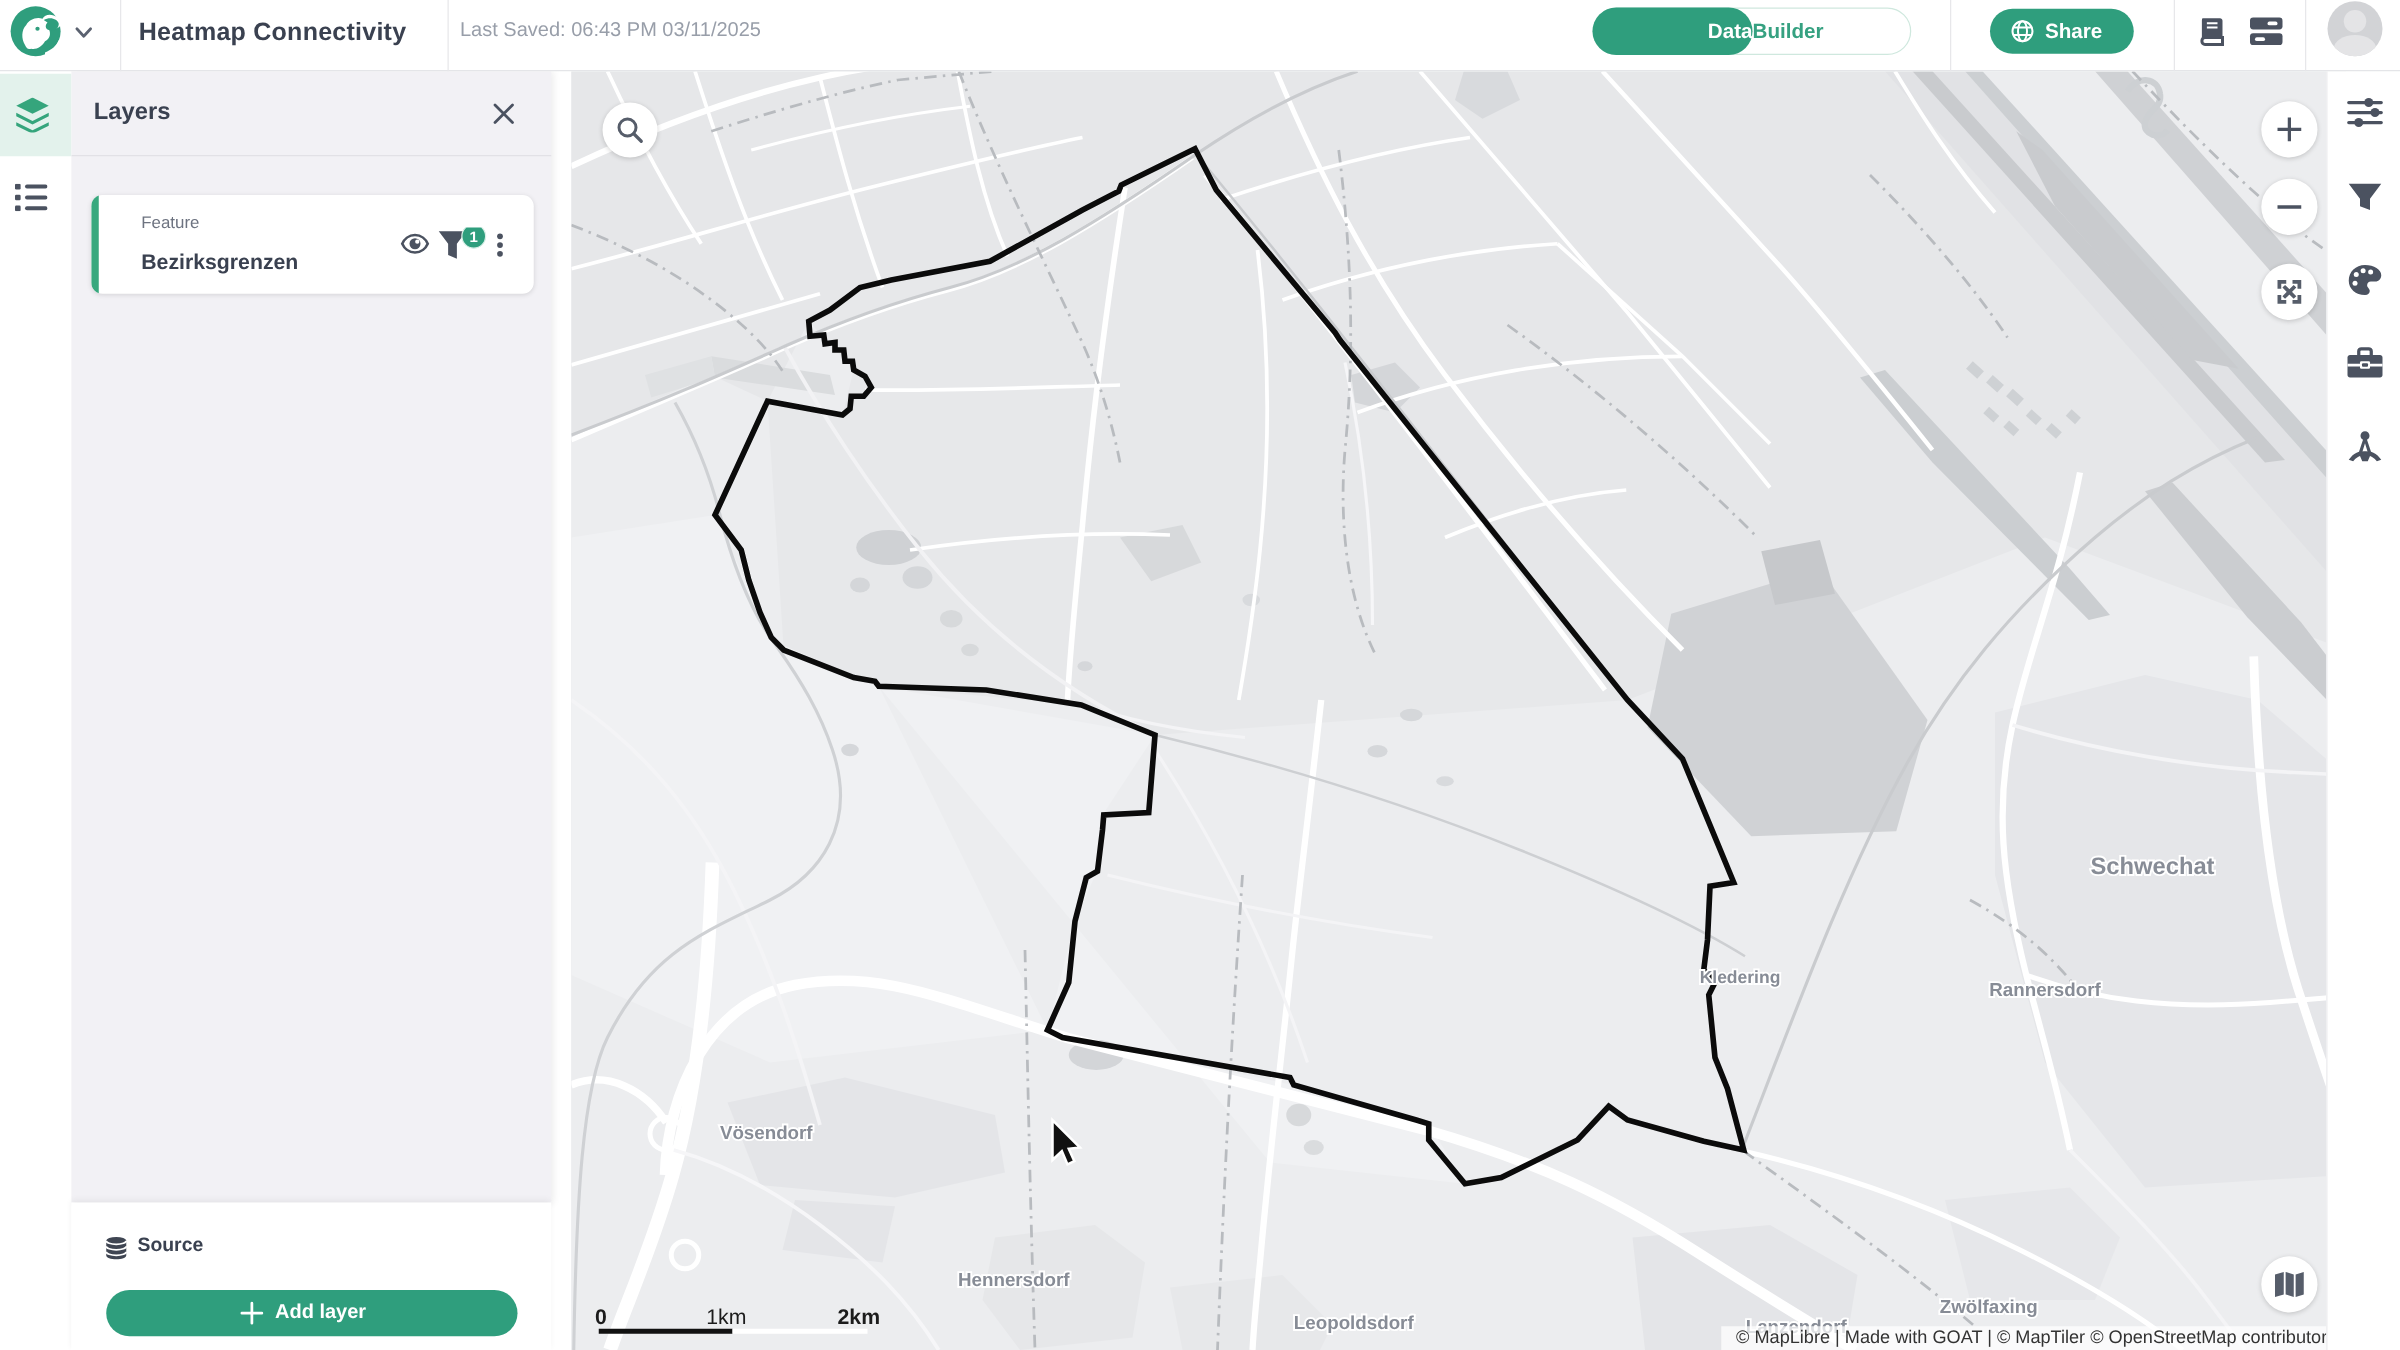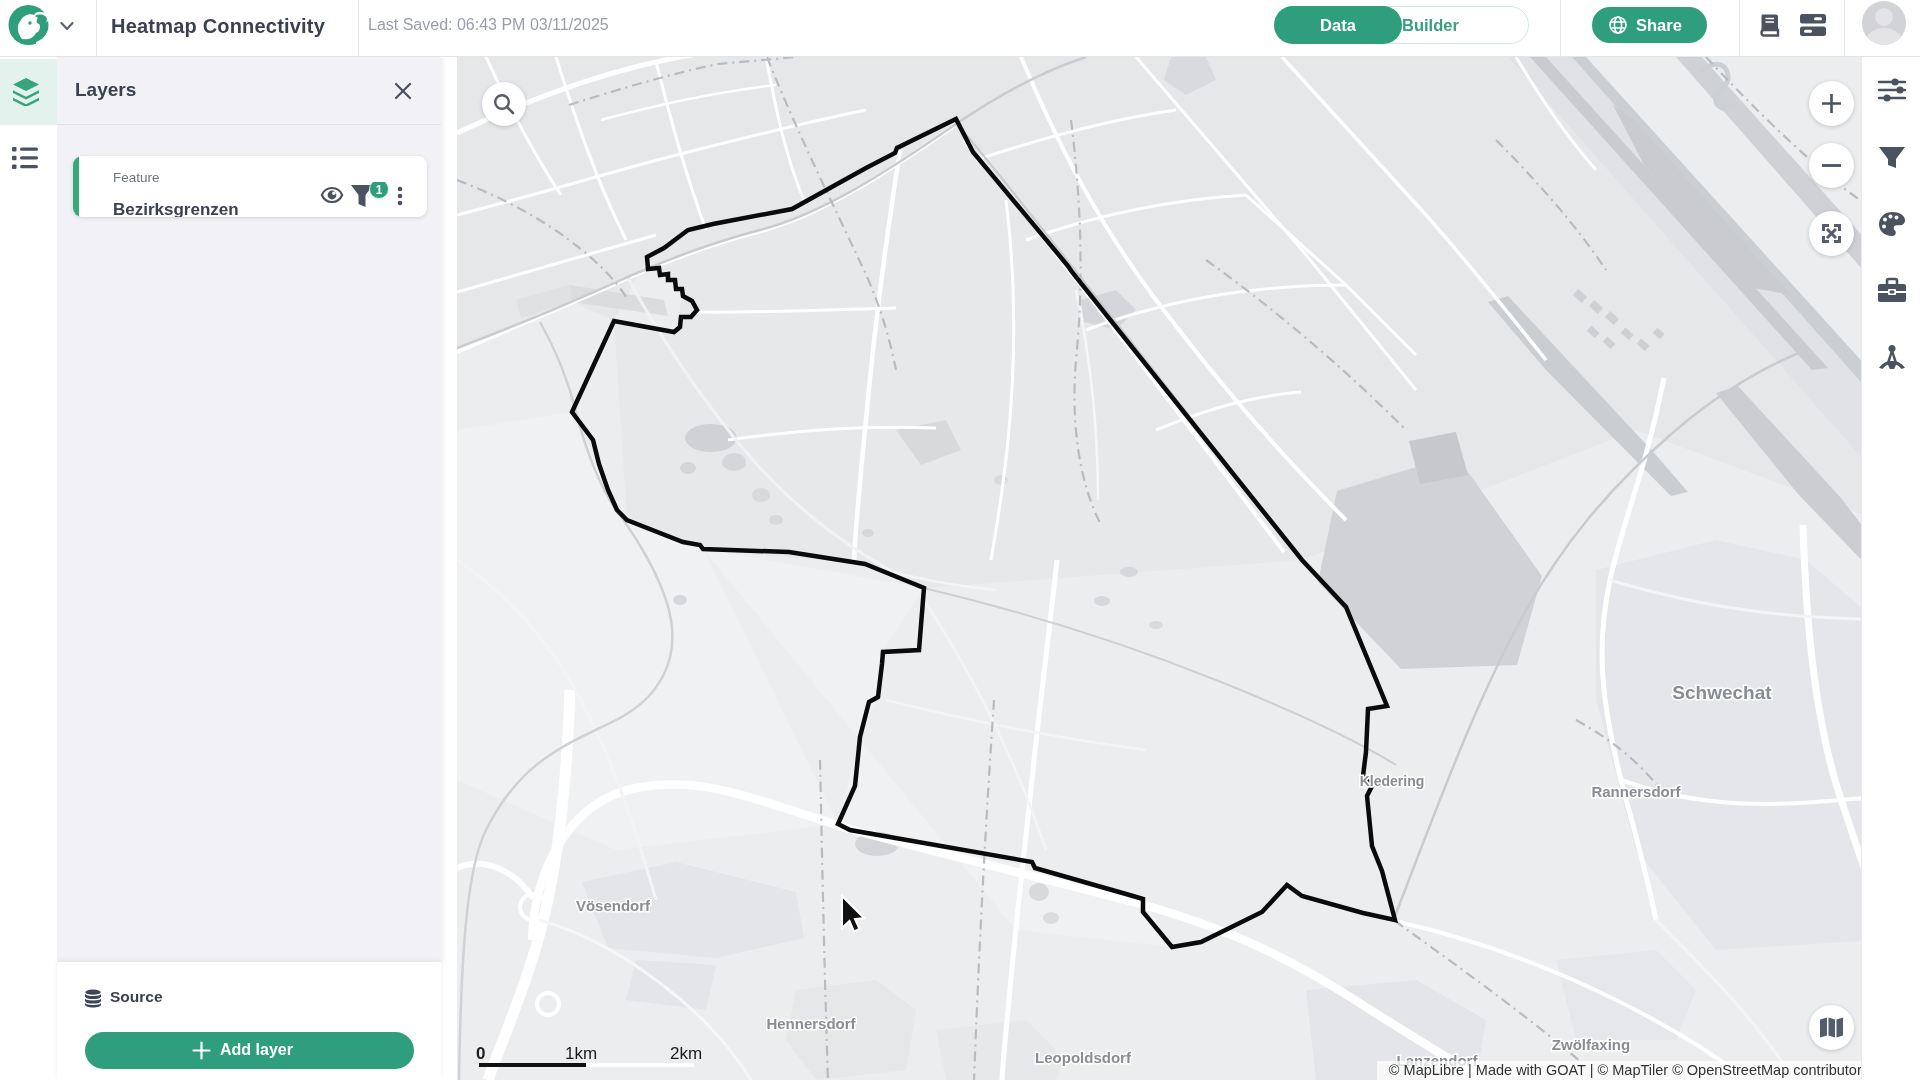--- a/index.html
+++ b/index.html
@@ -213,21 +213,21 @@
   
   <div class="abs" style="left:1352px;top:948px;width:45px;height:45px;border-radius:50%;background:#fff;box-shadow:0 1px 4px rgba(0,0,0,.18);">
     <svg style="position:absolute;left:10px;top:12px;" width="25" height="21" viewBox="0 0 25 21" fill="#565d6a">
       <path d="M1,2.5 L8,0.5 L8,18.5 L1,20.5 Z M9.5,0.5 L16,2.5 L16,20.5 L9.5,18.5 Z M17.5,2.5 L24,0.5 L24,18.5 L17.5,20.5 Z"></path>
     </svg>
   </div>
 
   
   <div class="abs" style="left:19px;top:987px;font-size:17px;font-weight:bold;color:#1c1c1c;">0</div>
   <div class="abs" style="left:108px;top:987px;font-size:17px;font-weight:normal;color:#1c1c1c;">1km</div>
-  <div class="abs" style="left:213px;top:987px;font-size:17px;font-weight:normal;color:#1c1c1c;">2km</div>
+  <div class="abs" style="left:213px;top:987px;font-size:17px;font-weight:bold;color:#1c1c1c;">2km</div>
   <div class="abs" style="left:22px;top:1006px;width:107px;height:4px;background:#111;"></div>
   <div class="abs" style="left:129px;top:1006px;width:108px;height:4px;background:#fff;"></div>
 
   
   <div class="abs" style="right:0;bottom:0;height:19px;background:rgba(255,255,255,.72);color:#333;font-size:14.5px;padding:1px 8px 0 12px;">© MapLibre | Made with GOAT | © MapTiler © OpenStreetMap contributors</div>
 </div>
 
 <div class="abs" style="left:0;top:0;width:1920px;height:57px;background:#fff;border-bottom:1px solid #e4e5e8;z-index:5;">
 
   <svg style="position:absolute;left:8px;top:4px;" width="42" height="42" viewBox="0 0 42 42">
@@ -244,21 +244,21 @@
 
   <div style="position:absolute;left:96px;top:0;width:1px;height:57px;background:#e7e7ea;"></div>
 
   <div style="position:absolute;left:111px;top:15px;font-size:20px;font-weight:bold;color:#3a4150;letter-spacing:0.2px;">Heatmap Connectivity</div>
 
   <div style="position:absolute;left:358px;top:0;width:1px;height:57px;background:#e7e7ea;"></div>
 
   <div style="position:absolute;left:368px;top:16px;font-size:16px;color:#989ea9;">Last Saved: 06:43 PM 03/11/2025</div>
 
   <div style="position:absolute;left:1274px;top:6px;width:255px;height:38px;border:1px solid #cfe8de;border-radius:20px;background:#fff;"></div>
-  <div style="position:absolute;left:1274px;top:6px;width:128px;height:38px;border-radius:20px;background:#2f9e7d;color:#fff;font-size:16.5px;font-weight:bold;text-align:center;line-height:38px;">Data</div>
+  <div style="position:absolute;left:1274px;top:6px;width:128px;height:38px;border-radius:20px;background:#2f9e7d;color:#fff;font-size:16.5px;font-weight:bold;text-align:right;line-height:38px;">Data</div>
   <div style="position:absolute;left:1402px;top:6px;width:127px;height:38px;color:#36a181;font-size:16.5px;font-weight:bold;text-align:left;line-height:38px;">Builder</div>
 
   <div style="position:absolute;left:1560px;top:0;width:1px;height:57px;background:#e7e7ea;"></div>
 
   <div style="position:absolute;left:1592px;top:7px;width:115px;height:36px;border-radius:18px;background:#2f9e7d;"></div>
   <svg style="position:absolute;left:1608px;top:15px;" width="20" height="20" viewBox="0 0 20 20" fill="none" stroke="#fff" stroke-width="1.6">
     <circle cx="10" cy="10" r="8"></circle>
         <ellipse cx="10" cy="10" rx="3.6" ry="8"></ellipse>
         <path d="M2.6,7 L17.4,7 M2.6,13 L17.4,13"></path>
   </svg>
@@ -312,21 +312,21 @@
 <div class="abs" style="left:57px;top:57px;width:384px;height:905px;background:#f2f1f5;box-shadow:2px 0 6px rgba(0,0,0,.08);z-index:3;">
 
   <div style="height:68px;border-bottom:1px solid #e2e1e6;position:relative;">
     <div style="position:absolute;left:18px;top:22px;font-size:19px;font-weight:bold;color:#3a4150;">Layers</div>
 
     <svg style="position:absolute;left:336px;top:24px;" width="20" height="20" viewBox="0 0 20 20">
           <path d="M3 3 L17 17 M17 3 L3 17" stroke="#4a5160" stroke-width="2.2" stroke-linecap="round"></path>
         </svg>
   </div>
 
-  <div style="position:absolute;left:16px;top:99px;width:354px;height:61px;background:#fff;border-radius:9px;box-shadow:0 1px 4px rgba(0,0,0,.12);overflow:hidden;">
+  <div style="position:absolute;left:16px;top:99px;width:354px;height:79px;background:#fff;border-radius:9px;box-shadow:0 1px 4px rgba(0,0,0,.12);overflow:hidden;">
     <div style="position:absolute;left:0;top:0;width:6px;height:79px;background:#38a87e;"></div>
     <div style="position:absolute;left:40px;top:14px;font-size:13.5px;color:#6d7380;">Feature</div>
     <div style="position:absolute;left:40px;top:44px;font-size:17px;color:#3a4150;font-weight:bold;">Bezirksgrenzen</div>
 
     <svg style="position:absolute;left:247px;top:29px;" width="24" height="20" viewBox="0 0 24 20">
       <path d="M12,3 C17,3 20.7,6.5 22.2,10 C20.7,13.5 17,17 12,17 C7,17 3.3,13.5 1.8,10 C3.3,6.5 7,3 12,3 Z" fill="none" stroke="#4b5260" stroke-width="2.1"></path>
       <circle cx="12" cy="10" r="4.4" fill="#4b5260"></circle>
       <circle cx="13.8" cy="8.3" r="1.7" fill="#fff"></circle>
     </svg>
 

